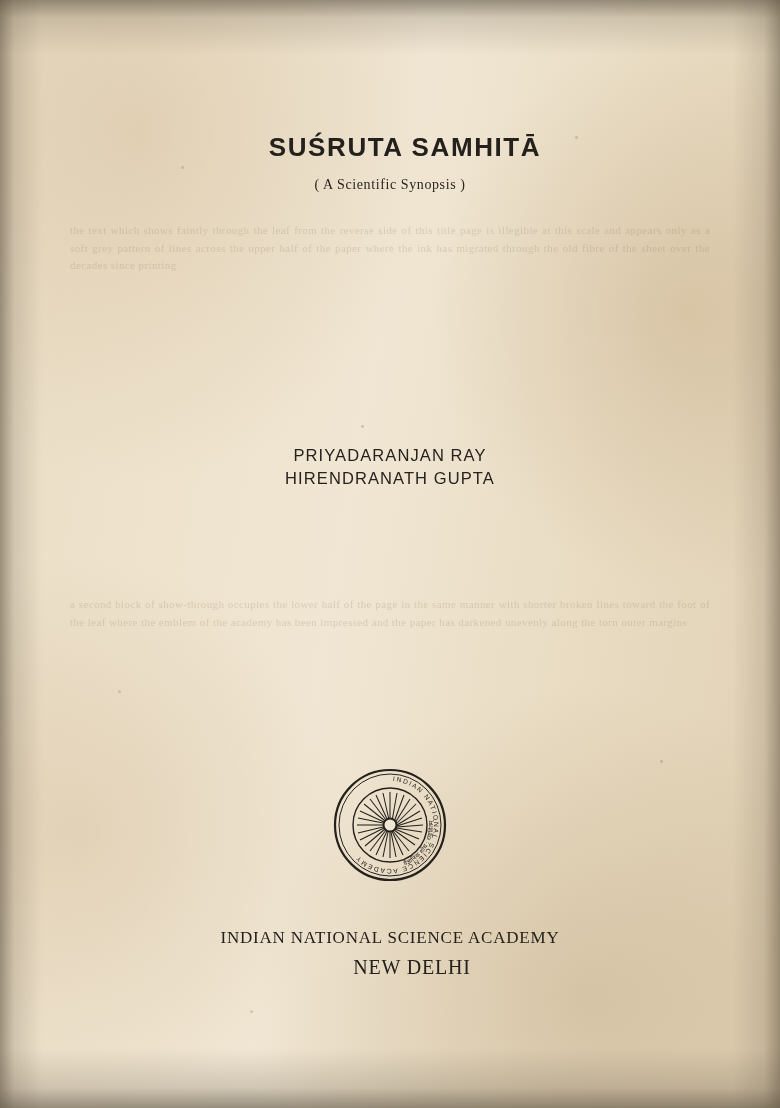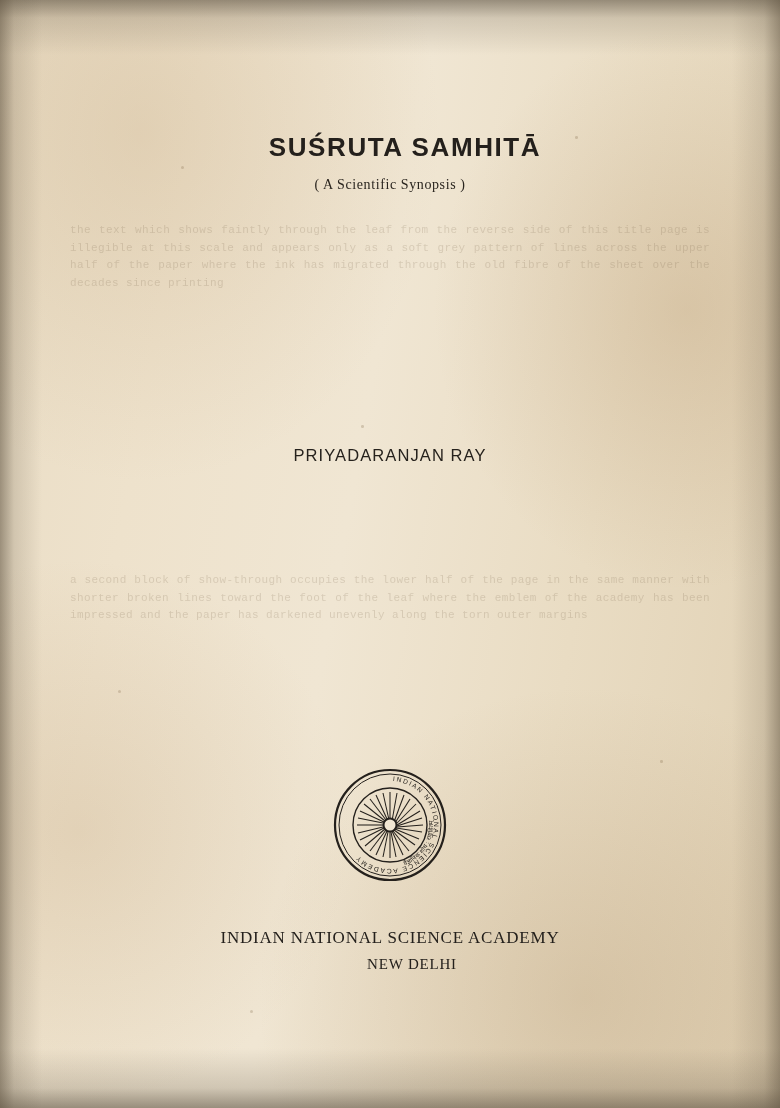--- a/index.html
+++ b/index.html
@@ -39,31 +39,31 @@
       linear-gradient(to bottom, rgba(80,70,55,0.55) 0px, rgba(80,70,55,0.18) 18px, rgba(80,70,55,0) 55px),
       linear-gradient(to top, rgba(80,70,55,0.55) 0px, rgba(80,70,55,0.20) 20px, rgba(80,70,55,0) 60px);
   }
 
   
   .bleed {
     position: absolute;
     left: 70px;
     right: 70px;
     color: rgba(120,100,74,0.20);
-    font-family: Liberation Mono, monospace;
+    font-family: Liberation Serif, serif;
     font-size: 11px;
     line-height: 17.5px;
     letter-spacing: 0.4px;
     text-align: justify;
     filter: blur(0.5px);
     user-select: none;
     pointer-events: none;
   }
   #bleed-top { top: 222px; }
-  #bleed-bottom { top: 572px; }
+  #bleed-bottom { top: 596px; }
 
   .content {
     position: absolute;
     inset: 0;
   }
 
   #title {
     position: absolute;
     top: 132px;
     left: 0;
@@ -117,21 +117,21 @@
     right: 0;
     text-align: center;
     font-family: "Liberation Serif", serif;
     font-size: 17px;
     letter-spacing: 0.8px;
     color: #24201c;
   }
   #publisher .line2 {
     display: block;
     margin-top: 8px;
-    font-size: 15px;
+    font-size: 20px;
     padding-left: 44px;
   }
 
   
   .speck {
     position: absolute;
     border-radius: 50%;
     background: rgba(120,96,62,0.25);
     pointer-events: none;
   }
@@ -144,20 +144,21 @@
   <div class="bleed" id="bleed-top">the text which shows faintly through the leaf from the reverse side of this title page is illegible at this scale and appears only as a soft grey pattern of lines across the upper half of the paper where the ink has migrated through the old fibre of the sheet over the decades since printing</div>
   <div class="bleed" id="bleed-bottom">a second block of show-through occupies the lower half of the page in the same manner with shorter broken lines toward the foot of the leaf where the emblem of the academy has been impressed and the paper has darkened unevenly along the torn outer margins</div>
 
   <div class="content">
 
     <div id="title">SUŚRUTA SAMHITĀ</div>
     <div id="subtitle">( A Scientific Synopsis )</div>
 
     <div id="authors">
       <div>PRIYADARANJAN RAY</div>
+      <div>HIRENDRANATH GUPTA</div>
     </div>
 
     <div id="emblem">
       <svg viewBox="0 0 122 122" width="122" height="122" aria-hidden="true">
         <defs>
           <path id="ringpath" d="M 61,61 m -44,0 a 44,44 0 1,1 88,0 a 44,44 0 1,1 -88,0"></path>
           <path id="ringpath2" d="M 61,61 m -43,0 a 43,43 0 1,0 86,0 a 43,43 0 1,0 -86,0"></path>
         </defs>
         <circle cx="61" cy="61" r="55" fill="none" stroke="#24201c" stroke-width="2.2"></circle>
         <circle cx="61" cy="61" r="51" fill="none" stroke="#24201c" stroke-width="1"></circle>

